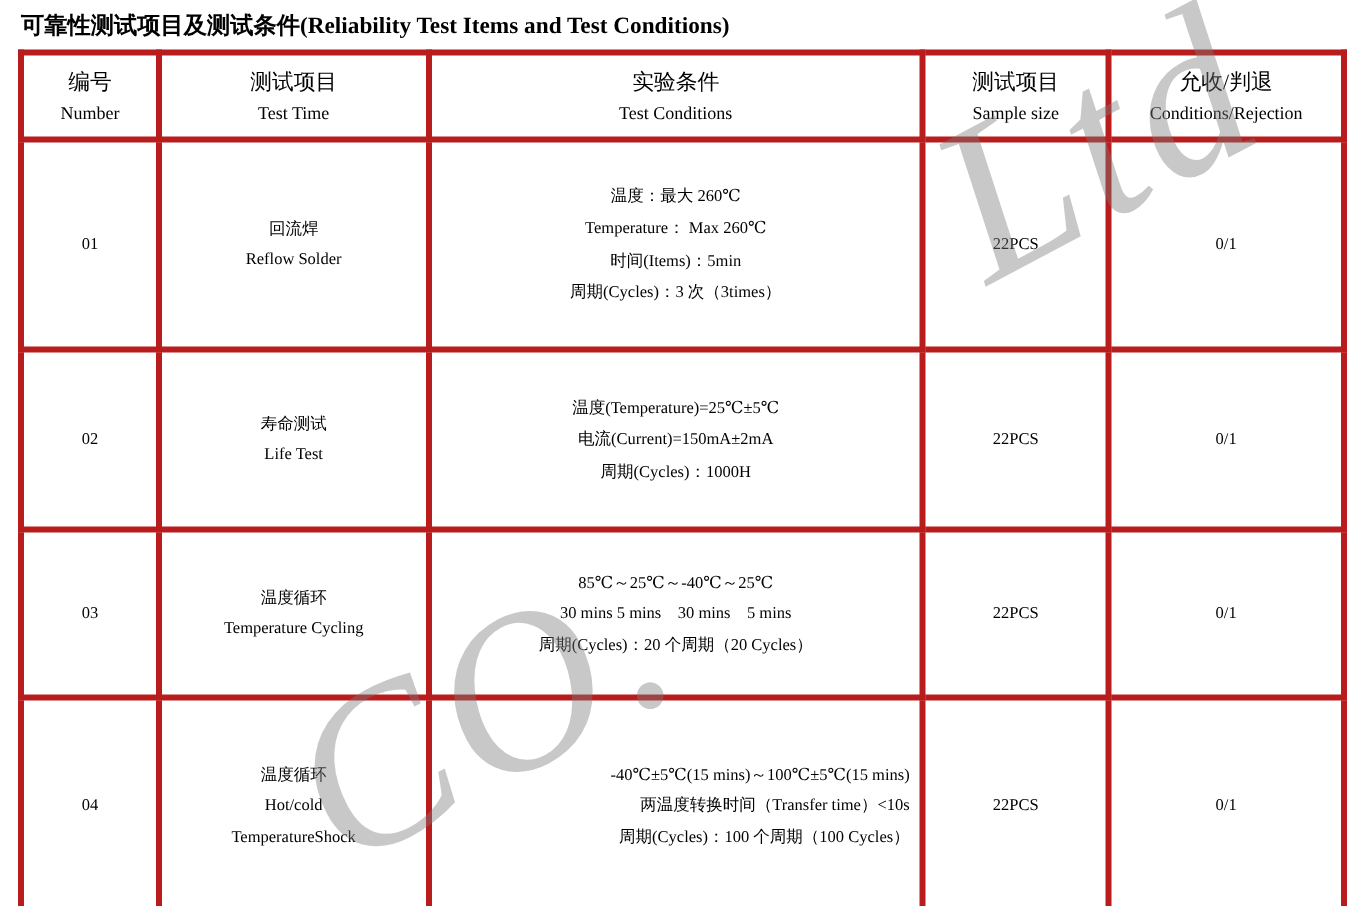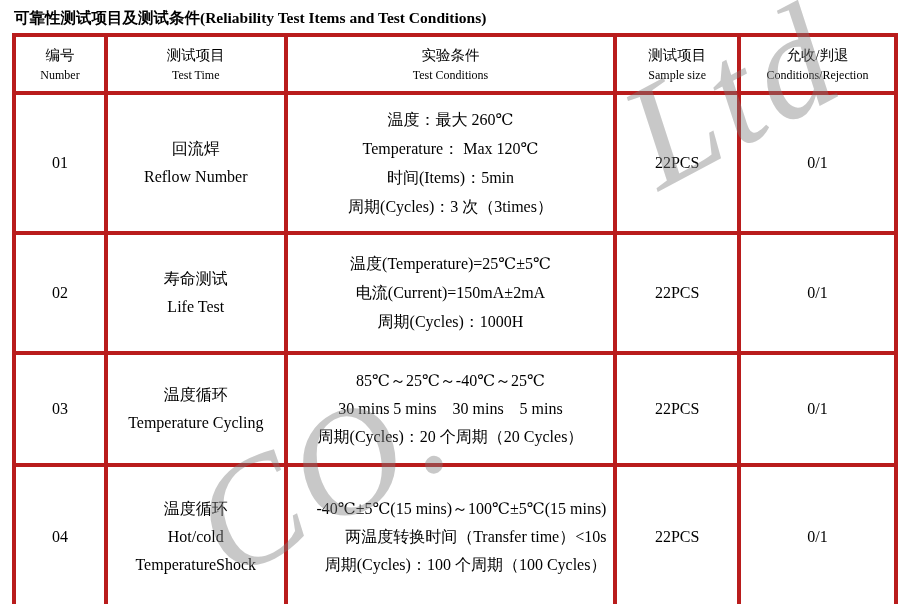--- a/index.html
+++ b/index.html
@@ -61,21 +61,21 @@
 
   thead td {
     height: 50px;
     font-size: 14.5px;
     line-height: 1.55;
   }
   thead td .cn { display: block; font-size: 14.5px; }
   thead td .en { display: block; font-size: 12px; }
 
   tbody td {
-    font-size: 16px;
+    font-size: 11px;
     line-height: 1.5;
   }
 
   .cell-lines .line {
     display: block;
     white-space: nowrap;
   }
 
   .row-01 td { height: 132px; }
   .row-02 td { height: 112px; }
@@ -154,25 +154,25 @@
           <span class="en">Conditions/Rejection</span>
         </td>
       </tr>
     </thead>
     <tbody>
 
       <tr class="row-01">
         <td>01</td>
         <td class="item-cell">
           <span class="line">回流焊</span>
-          <span class="line">Reflow Number</span>
+          <span class="line">Reflow Solder</span>
         </td>
         <td class="cell-lines cond">
           <span class="line">温度：最大 260℃</span>
-          <span class="line">Temperature： Max 120℃</span>
+          <span class="line">Temperature： Max 260℃</span>
           <span class="line">时间(Items)：5min</span>
           <span class="line">周期(Cycles)：3 次（3times）</span>
         </td>
         <td>22PCS</td>
         <td>0/1</td>
       </tr>
 
       <tr class="row-02">
         <td>02</td>
         <td class="item-cell">

